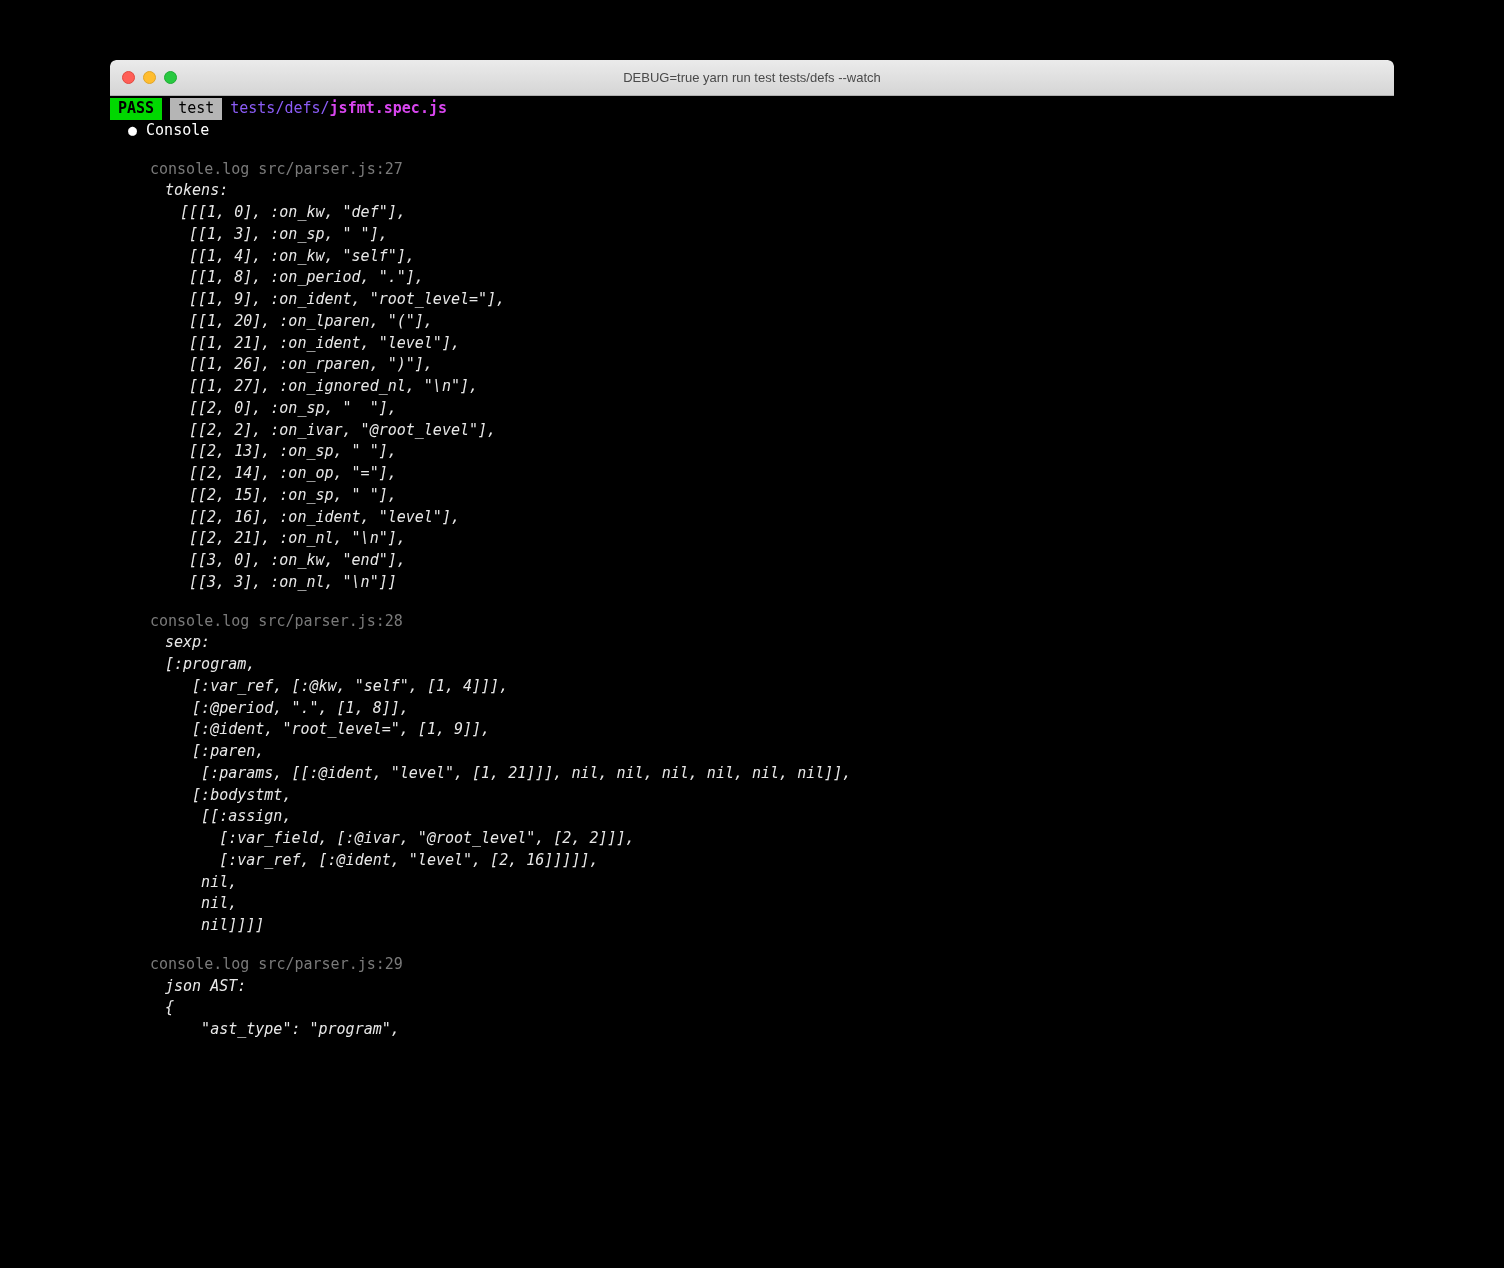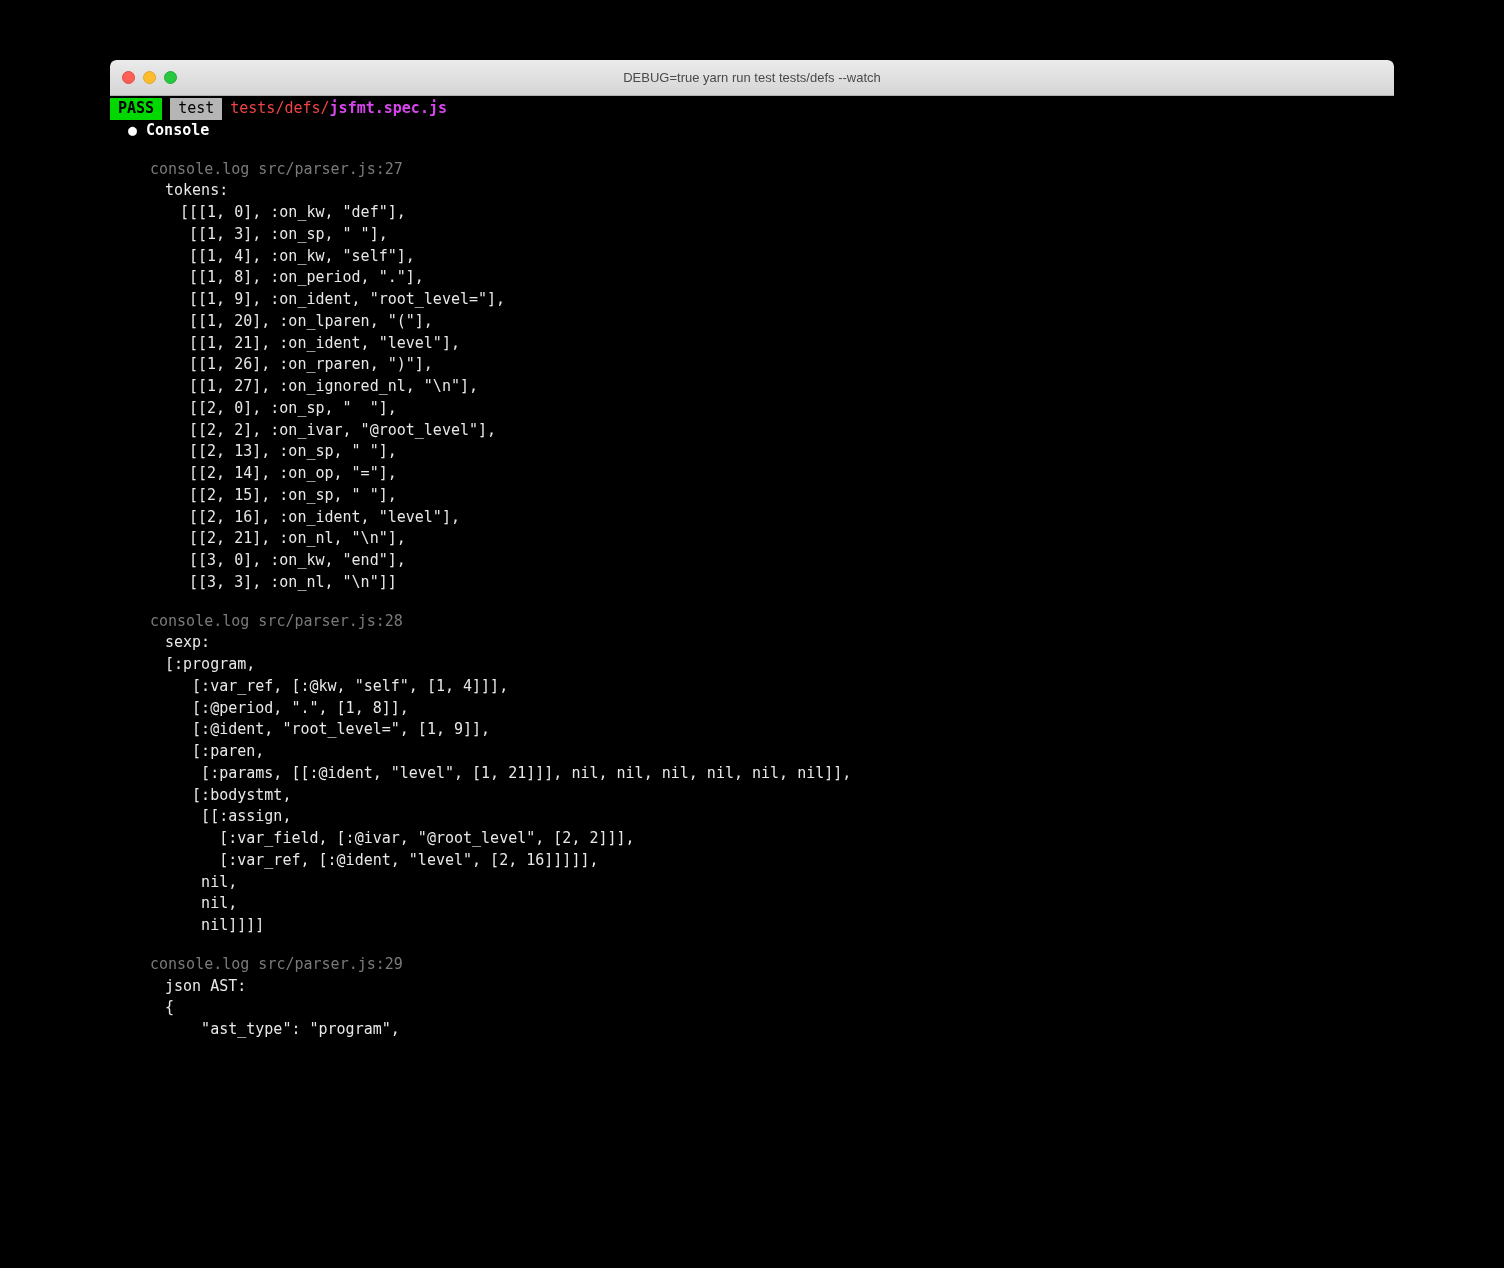--- a/index.html
+++ b/index.html
@@ -74,45 +74,45 @@
       background: #00d800;
       color: #000;
     }
     .badge-test {
       background: #b5b5b5;
       color: #000;
       font-weight: normal;
       margin-left: 6px;
     }
     .path-dim {
-      color: #ef4444;
+      color: #8b5cf6;
       margin-left: 6px;
       margin-top: 28px;
     }
     .path-bright {
       color: #d946ef;
       font-weight: bold;
     }
     .console-header {
       color: #fff;
       padding-left: 18px;
-      font-weight: bold;
     }
     .bullet {
       color: #fff;
     }
     .log-location {
       color: #7a7a7a;
       padding-left: 40px;
       margin-top: 17px;
     }
     .log-output {
       color: #e8e8e8;
       padding-left: 55px;
       white-space: pre;
+      font-style: italic;
     }
     .indent1 { padding-left: 70px; }
   </style>
 </head>
 <body>
 
 <div class="window">
   <div class="titlebar">
     <div class="traffic-lights">
       <div class="light red"></div>

